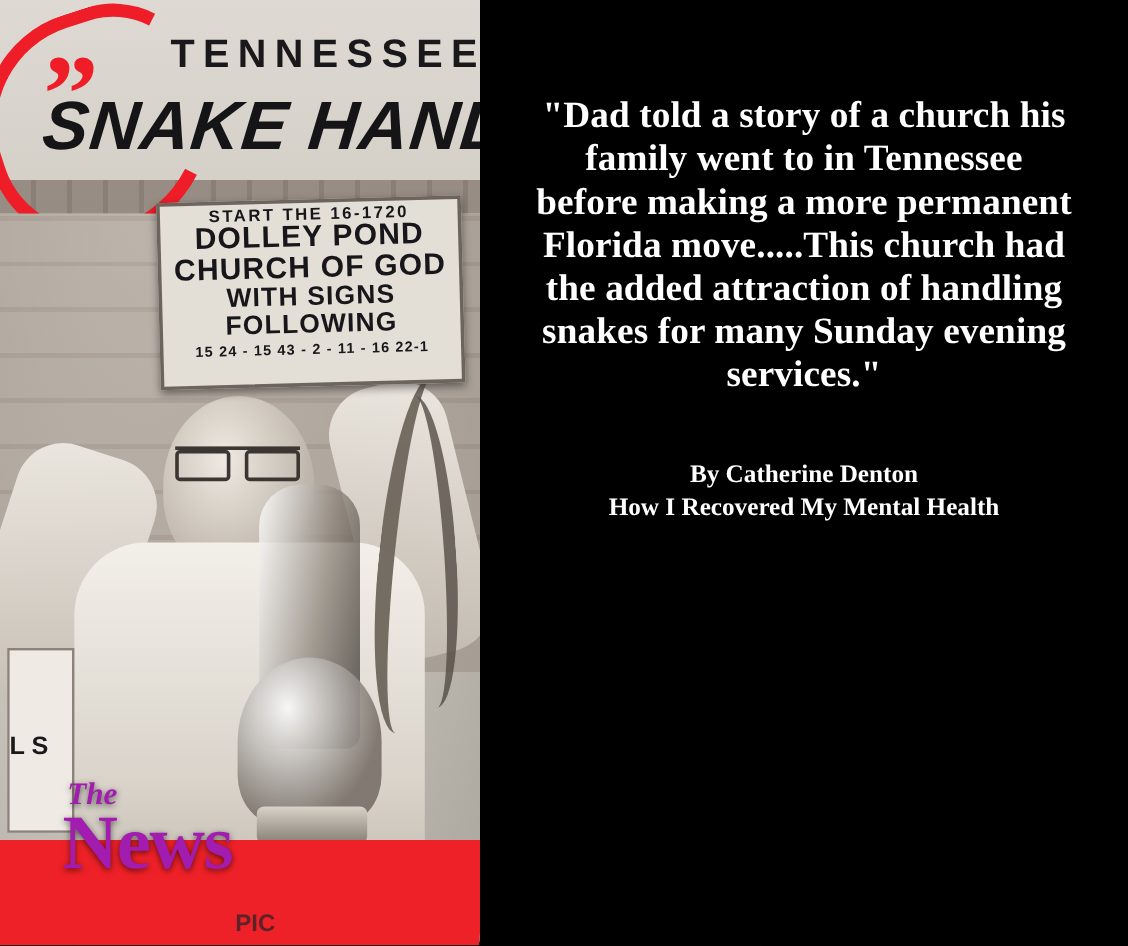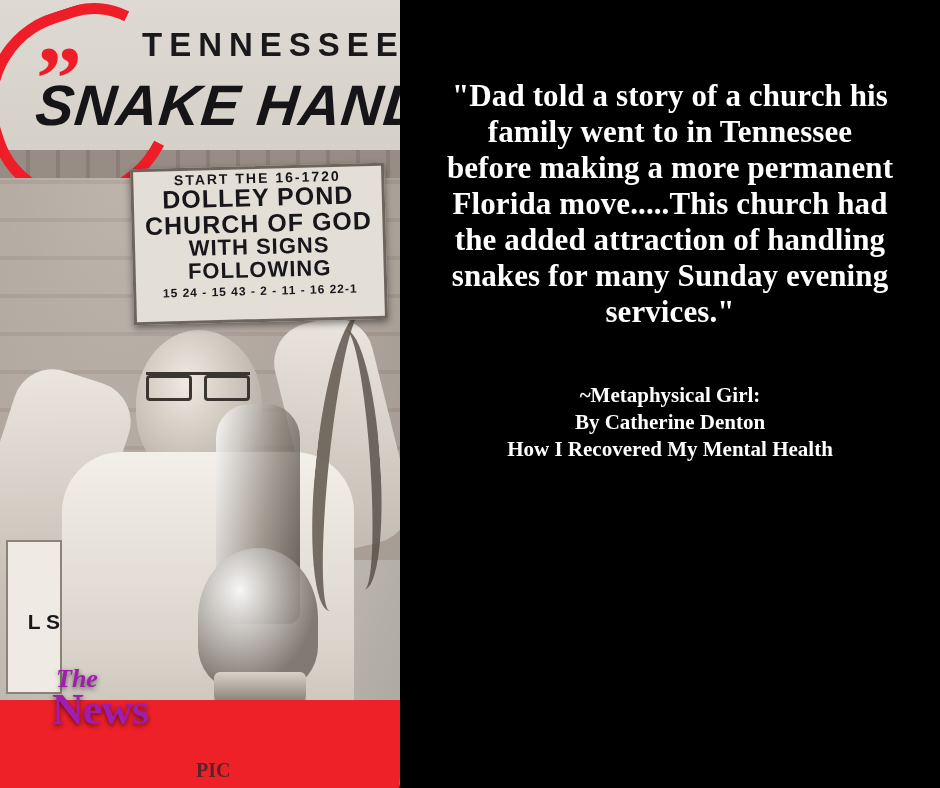--- a/index.html
+++ b/index.html
@@ -255,28 +255,28 @@
     width: 52px; height: 150px;
     background: #efeae3;
     border: 2px solid #8d8279;
   }
   .side-label span {
     display: block;
     font-family: "Liberation Sans", sans-serif;
     font-weight: bold;
     font-size: 21px;
     color: #1a181b;
-    text-align: right;
+    text-align: left;
     margin-top: 68px;
     line-height: 1.1;
   }
   .bottom-scrawl {
     position: absolute;
     left: 196px; bottom: 6px;
-    font-family: Liberation Serif, serif;
+    font-family: Liberation Sans, sans-serif;
     font-weight: bold;
     font-size: 20px;
     color: #2a2428;
     opacity: .75;
   }
   
   .watermark {
     position: absolute;
     left: 52px;
     bottom: 58px;
@@ -287,21 +287,21 @@
   .wm-the {
     font-family: "Liberation Serif", serif;
     font-style: italic;
     font-weight: bold;
     font-size: 26px;
     margin-left: 4px;
   }
   .wm-news {
     font-family: "Liberation Serif", serif;
     font-weight: bold;
-    font-size: 44px;
+    font-size: 64px;
     letter-spacing: -1px;
   }
 
   
   .quote-panel {
     position: absolute;
     right: 0;
     top: 0;
     width: 540px;
     height: 788px;
@@ -386,19 +386,18 @@
       <div class="watermark">
         <div class="wm-the">The</div>
         <div class="wm-news">News</div>
       </div>
     </div>
   </div>
 
   <div class="quote-panel">
     <div class="quote-text">"Dad told a story of a church his family went to in Tennessee before making a more permanent Florida move.....This church had the added attraction of handling snakes for many Sunday evening services."</div>
     <div class="attribution">
-      <span class="attr-line">~Metaphysical Girl:</span>
       <span class="attr-line">By Catherine Denton</span>
       <span class="attr-line">How I Recovered My Mental Health</span>
     </div>
   </div>
 
 </div>
 
 </body></html>

